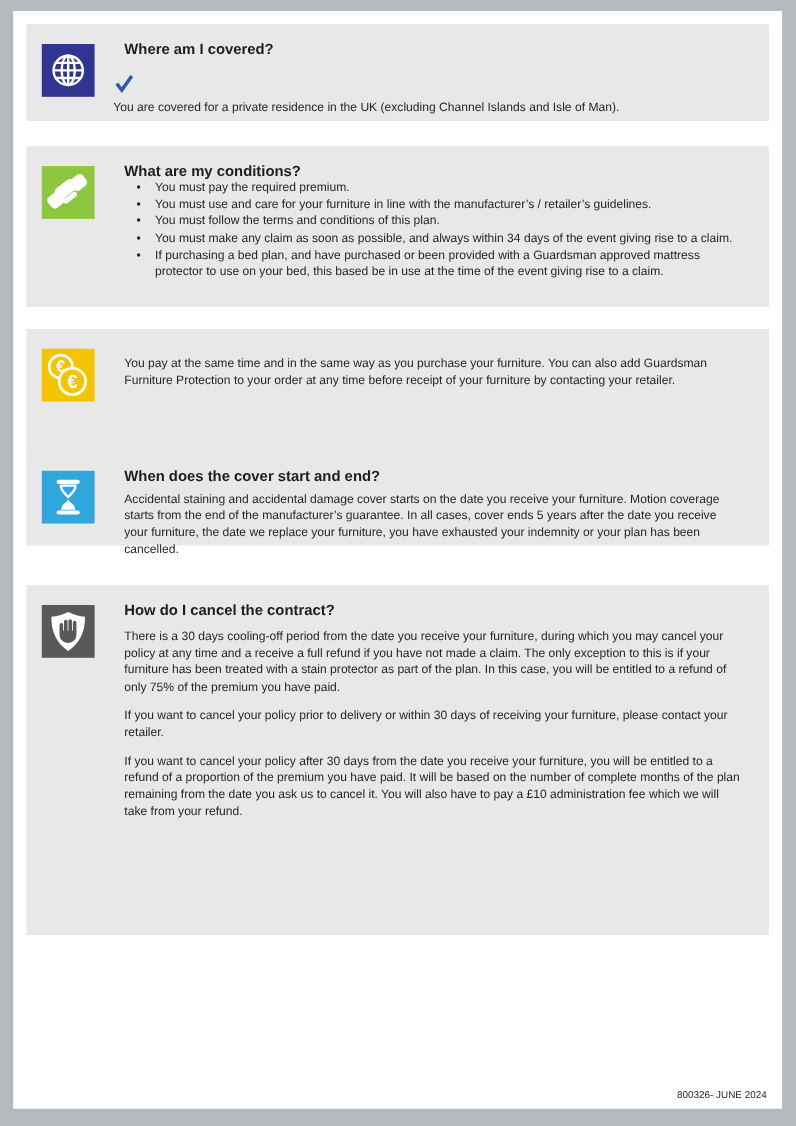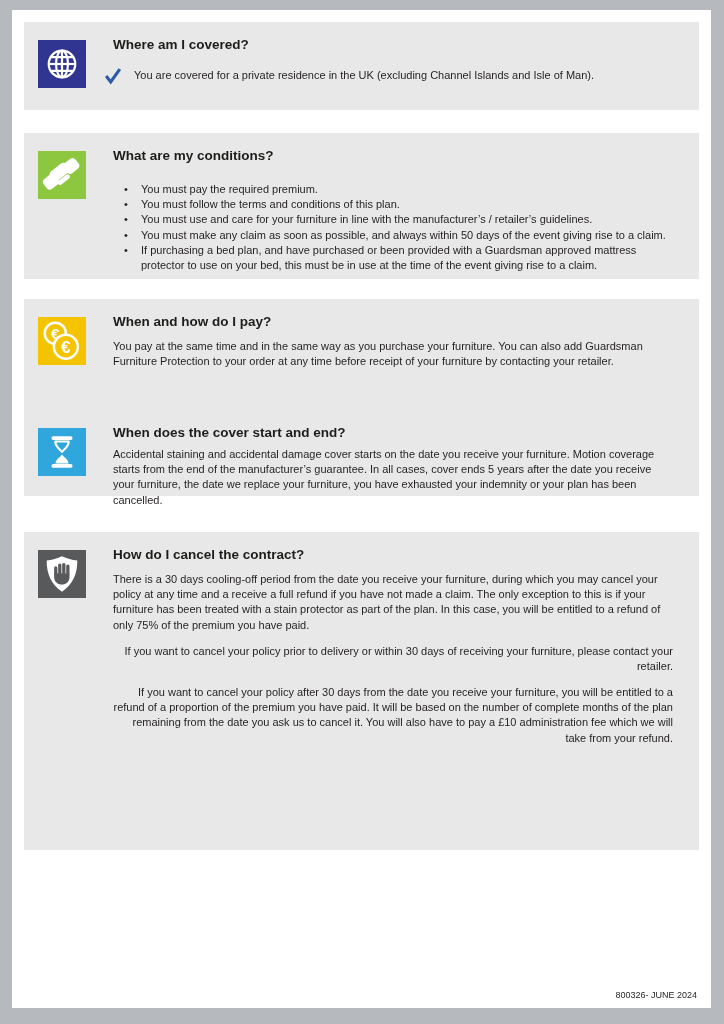--- a/index.html
+++ b/index.html
@@ -55,41 +55,42 @@
   .body-text {
     font-size: 11px;
     line-height: 1.38;
     color: #231f20;
   }
   .check-row {
     display: flex;
     align-items: flex-start;
     margin-top: 16px;
     margin-left: -10px;
+    flex-direction: column;
   }
   .check-row .check-icon { flex: 0 0 auto; margin-right: 11px; margin-top: -2px; }
   .bullet-list {
     list-style: none;
-    margin-top: 19px;
+    margin-top: 1px;
     margin-left: 9px;
   }
   .bullet-list li {
     position: relative;
     padding-left: 19px;
     font-size: 11px;
     line-height: 1.38;
   }
   .bullet-list li::before {
     content: "\2022";
     position: absolute;
     left: 2px; top: 0;
     font-size: 11px;
   }
   .para { margin-top: 10px; }
-  .para + .para { margin-top: 11px; text-align: right; }
+  .para + .para { margin-top: 11px; }
   .footer-code {
     position: absolute;
     right: 14px; bottom: 8px;
     font-size: 9px;
     color: #231f20;
   }
 </style>
 </head>
 <body>
 
@@ -130,39 +131,38 @@
           <rect x="13" y="14" width="22" height="9" rx="4.5"></rect>
           <rect x="14" y="20.5" width="19" height="5.5" rx="2.75"></rect>
           <rect x="15" y="26.5" width="15" height="5" rx="2.5"></rect>
         </g>
       </svg>
     </div>
     <div class="content">
       <h2>What are my conditions?</h2>
       <ul class="bullet-list">
         <li>You must pay the required premium.</li>
+        <li>You must use and care for your furniture in line with the manufacturer’s / retailer’s guidelines.</li>
         <li>You must follow the terms and conditions of this plan.</li>
-        <li>You must use and care for your furniture in line with the manufacturer’s / retailer’s guidelines.</li>
-        <li>You must make any claim as soon as possible, and always within 50 days of the event giving rise to a claim.</li>
-        <li>If purchasing a bed plan, and have purchased or been provided with a Guardsman approved mattress protector to use on your bed, this must be in use at the time of the event giving rise to a claim.</li>
+        <li>You must make any claim as soon as possible, and always within 34 days of the event giving rise to a claim.</li>
+        <li>If purchasing a bed plan, and have purchased or been provided with a Guardsman approved mattress protector to use on your bed, this based be in use at the time of the event giving rise to a claim.</li>
       </ul>
     </div>
   </div>
 
   <div class="section" id="sec-pay">
     <div class="icon-box ib-yellow">
       <svg viewBox="0 0 48 48" width="46" height="46" aria-hidden="true">
         <circle cx="17" cy="16" r="11" fill="none" stroke="#ffffff" stroke-width="2.6"></circle>
         <text x="17" y="21.5" font-size="16" font-weight="bold" fill="#ffffff" text-anchor="middle">€</text>
         <circle cx="28" cy="30" r="12.5" fill="#f5c400" stroke="#ffffff" stroke-width="2.6"></circle>
         <text x="28" y="36.5" font-size="18" font-weight="bold" fill="#ffffff" text-anchor="middle">€</text>
       </svg>
     </div>
     <div class="content">
-      <h2>When and how do I pay?</h2>
       <p class="body-text para">You pay at the same time and in the same way as you purchase your furniture. You can also add Guardsman Furniture Protection to your order at any time before receipt of your furniture by contacting your retailer.</p>
     </div>
   </div>
 
   <div class="section" id="sec-cover-dates">
     <div class="icon-box ib-blue">
       <svg viewBox="0 0 48 48" width="46" height="46" aria-hidden="true">
         <g fill="#ffffff">
           <rect x="13" y="7.5" width="22" height="4" rx="2"></rect>
           <rect x="13" y="36.5" width="22" height="4" rx="2"></rect>

